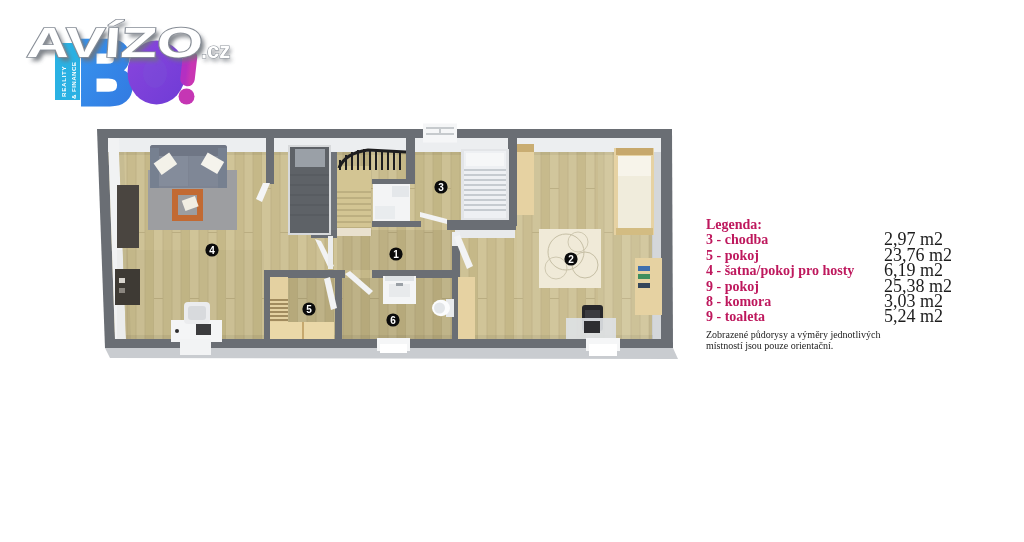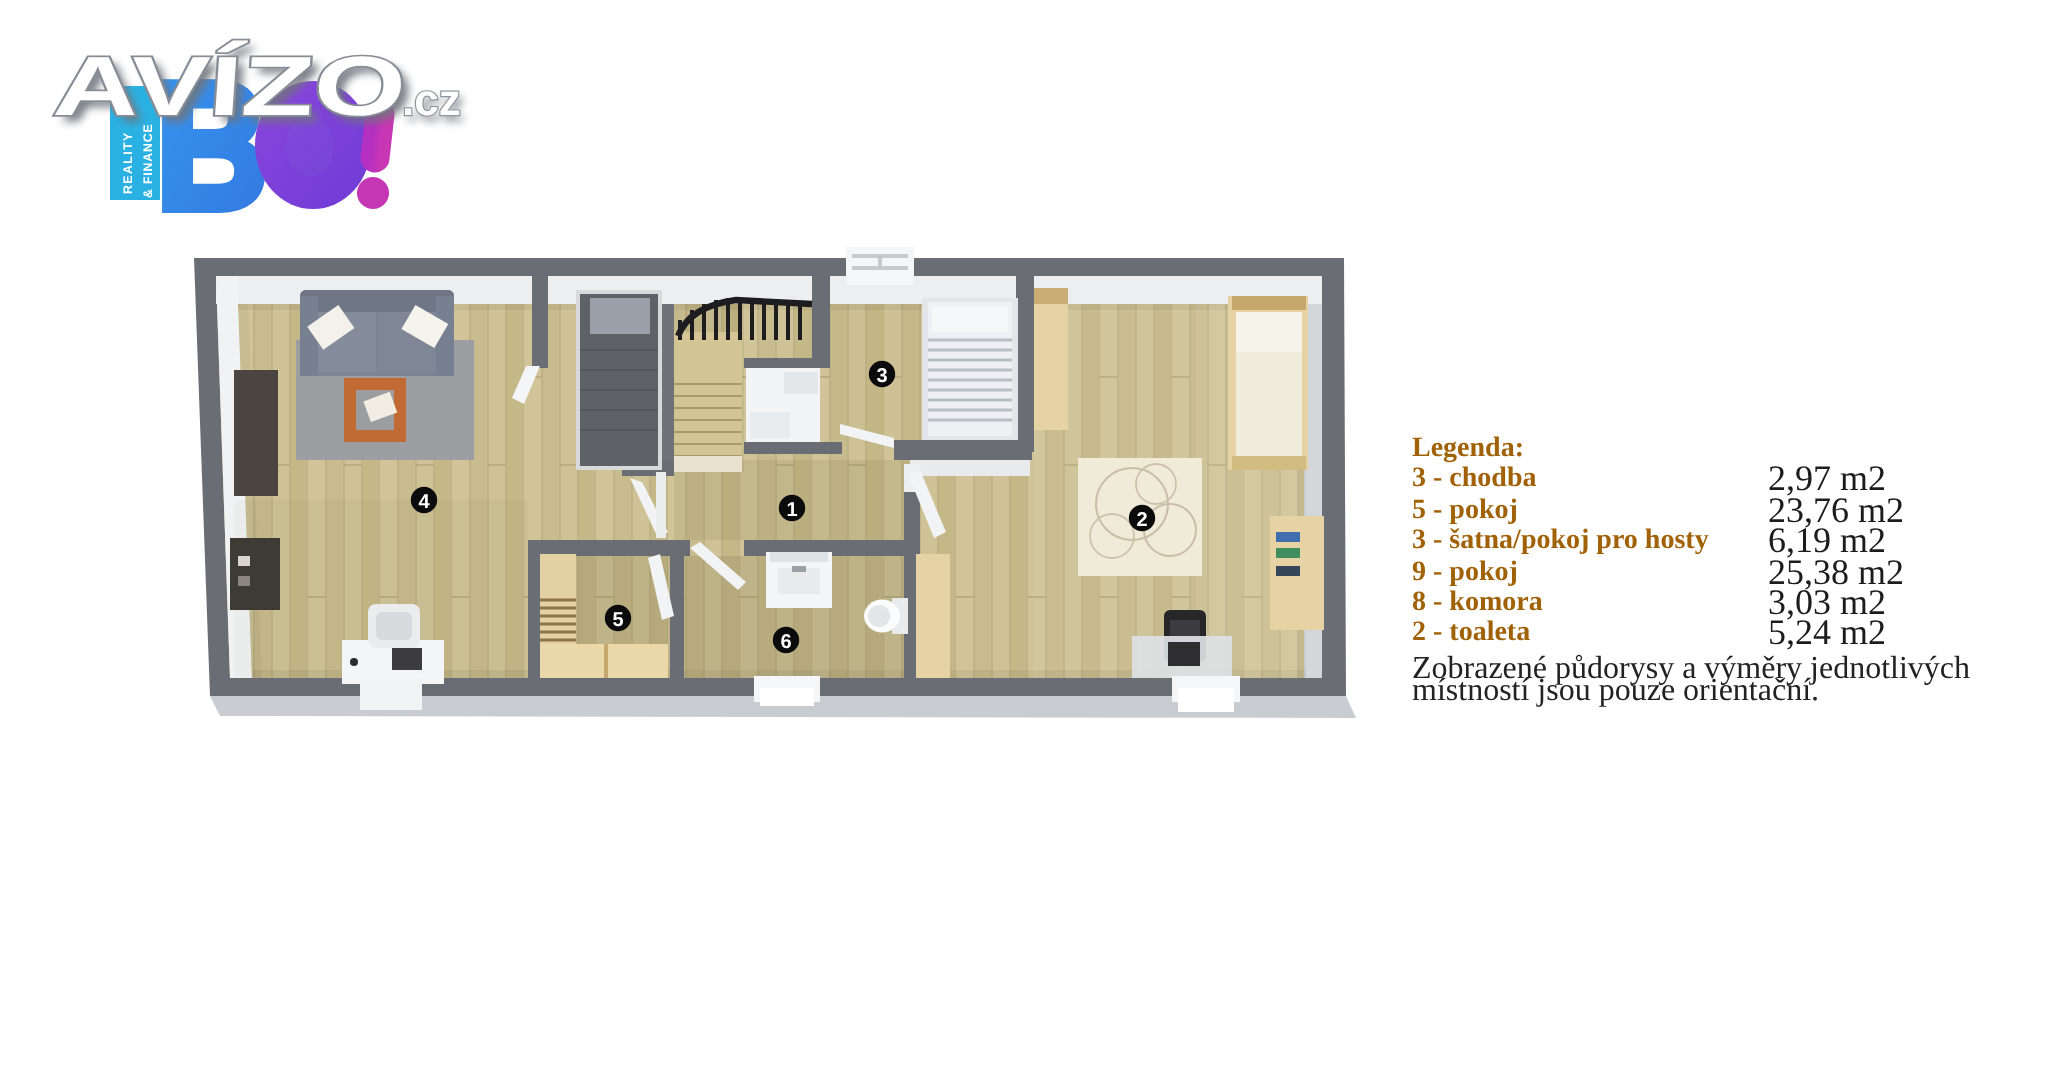--- a/index.html
+++ b/index.html
@@ -1,24 +1,24 @@
 <!DOCTYPE html>
 <html><head>
 <meta charset="utf-8">
 <style>
   html,body{margin:0;padding:0;background:#ffffff;}
   .page{position:relative;width:1024px;height:542px;overflow:hidden;background:#fff;
         font-family:"Liberation Sans",sans-serif;}
   .legend{position:absolute;left:706px;top:217px;font-family:"Liberation Serif",serif;
-          font-size:14px;line-height:15.4px;color:#a16207;}
+          font-size:14px;line-height:15.4px;color:#be185d;}
   .legend b{font-weight:bold;}
   .vals{position:absolute;left:884px;top:232.4px;font-family:"Liberation Serif",serif;
         font-size:18px;line-height:15.4px;color:#1c1c1c;}
   .note{position:absolute;left:706px;top:328.7px;width:220px;font-family:"Liberation Serif",serif;
-        font-size:16px;line-height:11.7px;white-space:nowrap;color:#222;}
+        font-size:10px;line-height:11.7px;white-space:nowrap;color:#222;}
 </style>
 </head>
 <body>
 <div class="page">
 <svg width="1024" height="542" viewBox="0 0 1024 542">
 <defs>
   <linearGradient id="gB" x1="0" y1="0" x2="1" y2="1">
     <stop offset="0" stop-color="#3796ef"></stop>
           <stop offset="1" stop-color="#3277e0"></stop>
   </linearGradient>
@@ -335,21 +335,21 @@
           <circle cx="393" cy="320" r="6.6" fill="#0b0b0b"></circle>
           <text x="393" y="324" font-size="10" font-weight="bold" fill="#fff" text-anchor="middle">6</text>
         </g>
 </g>
 </svg>
 
 
 <div class="legend"><b>Legenda:</b><br>
 <b>3 - chodba</b><br>
 <b>5 - pokoj</b><br>
-<b>3 - šatna/pokoj pro hosty</b><br>
+<b>4 - šatna/pokoj pro hosty</b><br>
 <b>9 - pokoj</b><br>
 <b>8 - komora</b><br>
-<b>2 - toaleta</b></div>
+<b>9 - toaleta</b></div>
 
 <div class="vals">2,97 m2<br>23,76 m2<br>6,19 m2<br>25,38 m2<br>3,03 m2<br>5,24 m2</div>
 
 <div class="note">Zobrazené půdorysy a výměry jednotlivých<br>místností jsou pouze orientační.</div>
 </div>
 
 </body></html>

